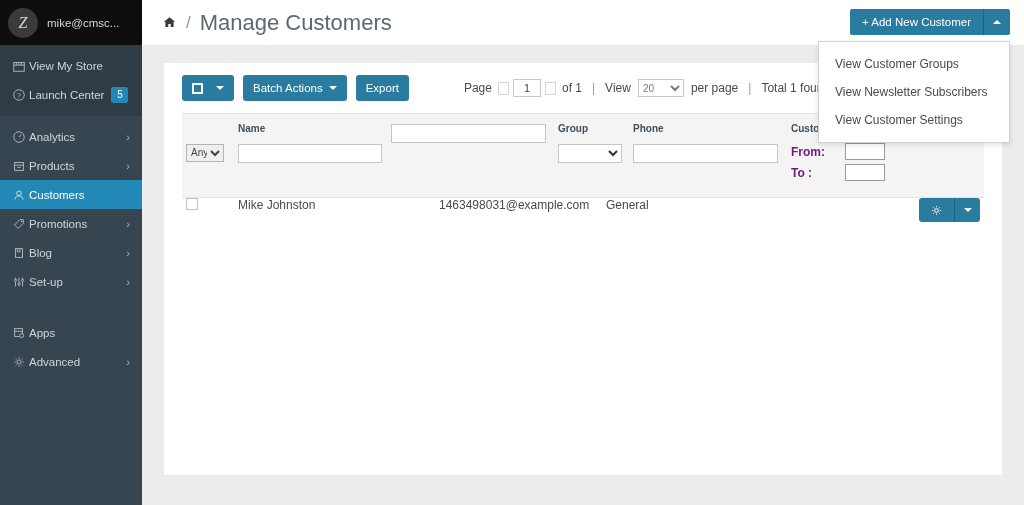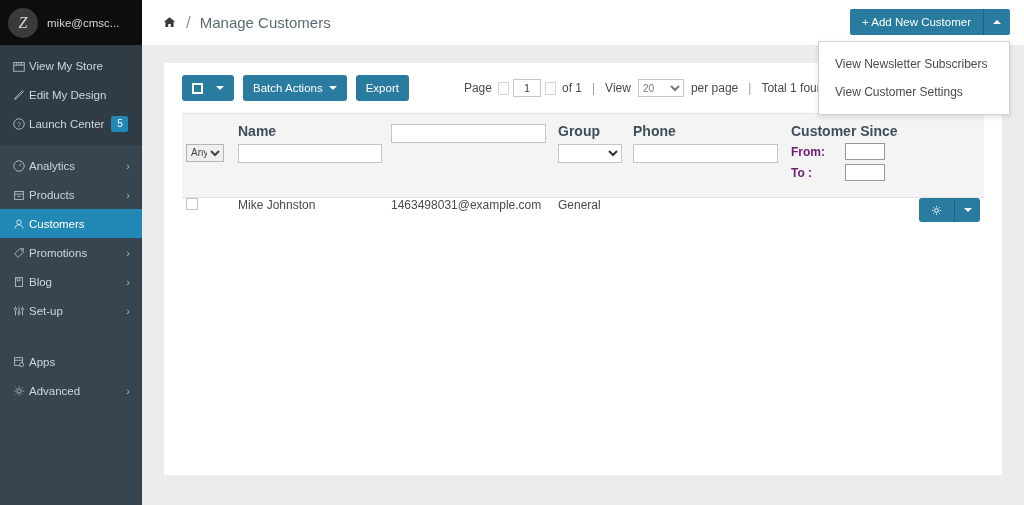--- a/index.html
+++ b/index.html
@@ -67,21 +67,21 @@
   
   .main { flex: 1; position: relative; height: 505px; background: #ececec; }
   .topbar {
     height: 45px; background: #ffffff;
     display: flex; align-items: center;
     position: relative;
   }
   .breadcrumb { display: flex; align-items: center; padding-left: 20px; }
   .home-icon { color: #3b3b3b; display: flex; align-items: center; }
   .bc-sep { color: #8d949a; font-size: 17px; margin: 0 9px; }
-  .bc-title { color: #5b6a72; font-size: 15px; font-weight: 300; }
+  .bc-title { color: #5b6a72; font-size: 22px; font-weight: 300; }
 
   .topbar-right { position: absolute; right: 14px; top: 9px; display: flex; }
   .btn-primary {
     background: #2a7ba0; color: #fff; border: none;
     font-size: 11.5px; height: 26px; padding: 0 12px;
     border-radius: 2px 0 0 2px; cursor: pointer;
     font-family: "Liberation Sans", sans-serif;
   }
   .btn-split {
     background: #2a7ba0; color: #fff; border: none;
@@ -138,21 +138,21 @@
     font-family: "Liberation Sans", sans-serif;
   }
   .pg-label { margin: 0 2px; }
   .filter-row {
     background: #f4f4f4; border-top: 1px solid #e3e3e3; border-bottom: 1px solid #e3e3e3;
     display: flex; align-items: flex-start;
     padding: 9px 0 12px 0; margin: 0 18px;
   }
   .col { position: relative; }
   .col-head {
-    font-size: 14px; font-weight: bold; color: #3f4e5a;
+    font-size: 10px; font-weight: bold; color: #3f4e5a;
     margin-bottom: 6px; height: 14px;
   }
   .txtinput {
     height: 19px; border: 1px solid #c5c5c5; background: #fff;
     font-family: "Liberation Sans", sans-serif; font-size: 11px;
     padding: 0 4px; color: #333;
   }
   .selinput {
     height: 19px; border: 1px solid #c5c5c5; background: #fff;
     font-family: "Liberation Sans", sans-serif; font-size: 11px; color: #333;
@@ -177,21 +177,21 @@
   }
 
   .data-row {
     display: flex; align-items: flex-start;
     margin: 0 18px; height: 50px;
     font-size: 12px; color: #4a4a4a;
   }
   .rowchk { width: 12px; height: 12px; border: 1px solid #c2c2c2; background: #fff; }
   .d-chk   { width: 56px; padding-left: 4px; display: flex; }
   .d-name  { width: 153px; }
-  .d-email { width: 167px; }
+  .d-email { width: 167px; margin-left: 48px; }
   .d-group { width: 75px; }
   .d-phone { width: 158px; }
   .d-since { width: 180px; }
   .row-actions { margin-left: auto; display: flex; padding-right: 4px; }
   .gearbtn {
     background: #2a7ba0; width: 35px; height: 24px;
     border-radius: 3px 0 0 3px; display: flex; align-items: center;
     justify-content: center; cursor: pointer;
   }
   .gearcaret {
@@ -217,28 +217,20 @@
       <div class="nav-item">
         <span class="nav-ico">
           <svg width="14" height="14" viewBox="0 0 16 16">
               <rect x="2" y="4" width="12" height="10" fill="none" stroke="#cfd6da" stroke-width="1"></rect>
               <path d="M2 7h12M5 4v3M8 4v3M11 4v3" stroke="#cfd6da" stroke-width="1" fill="none"></path>
             </svg>
         </span>
         <span class="nav-label">View My Store</span>
       </div>
 
-      <div class="nav-item">
-        <span class="nav-ico">
-          <svg width="14" height="14" viewBox="0 0 16 16">
-              <path d="M3 13l1.5-.4L13 4.1l-1.1-1.1L3.4 11.5 3 13z" fill="none" stroke="#cfd6da" stroke-width="1"></path>
-            </svg>
-        </span>
-        <span class="nav-label">Edit My Design</span>
-      </div>
 
       <div class="nav-item">
         <span class="nav-ico">
           <svg width="14" height="14" viewBox="0 0 16 16">
               <circle cx="8" cy="8" r="6" fill="none" stroke="#cfd6da" stroke-width="1"></circle>
               <text x="8" y="11" font-size="8" fill="#cfd6da" text-anchor="middle" font-family="sans-serif">?</text>
             </svg>
         </span>
         <span class="nav-label">Launch Center</span>
         <span class="nav-badge">5</span>
@@ -355,20 +347,21 @@
         <span class="bc-title">Manage Customers</span>
       </div>
 
       <div class="topbar-right">
         <button class="btn-primary">+ Add New Customer</button>
         <button class="btn-split">
           <span class="caret-up"></span>
         </button>
 
         <div class="dropdown-menu">
+          <div class="dropdown-item">View Customer Groups</div>
           <div class="dropdown-item">View Newsletter Subscribers</div>
           <div class="dropdown-item">View Customer Settings</div>
         </div>
       </div>
     </div>
 
     <div class="panel-wide">
 
       <div class="toolbar">
         <button class="tbtn">

